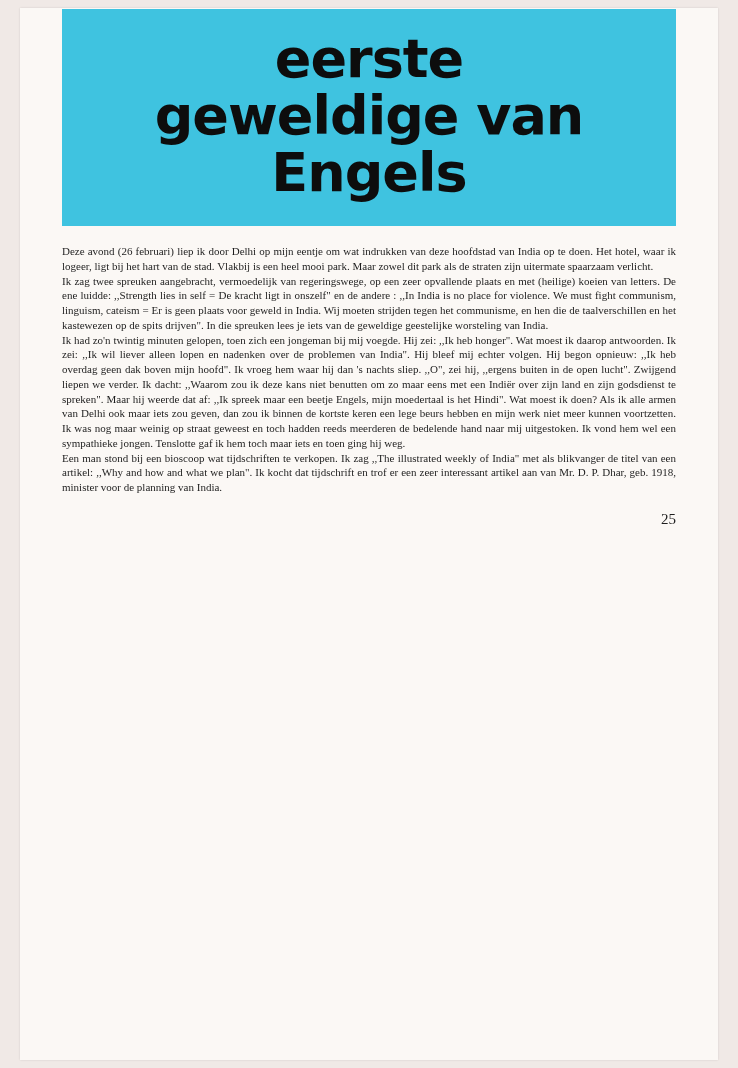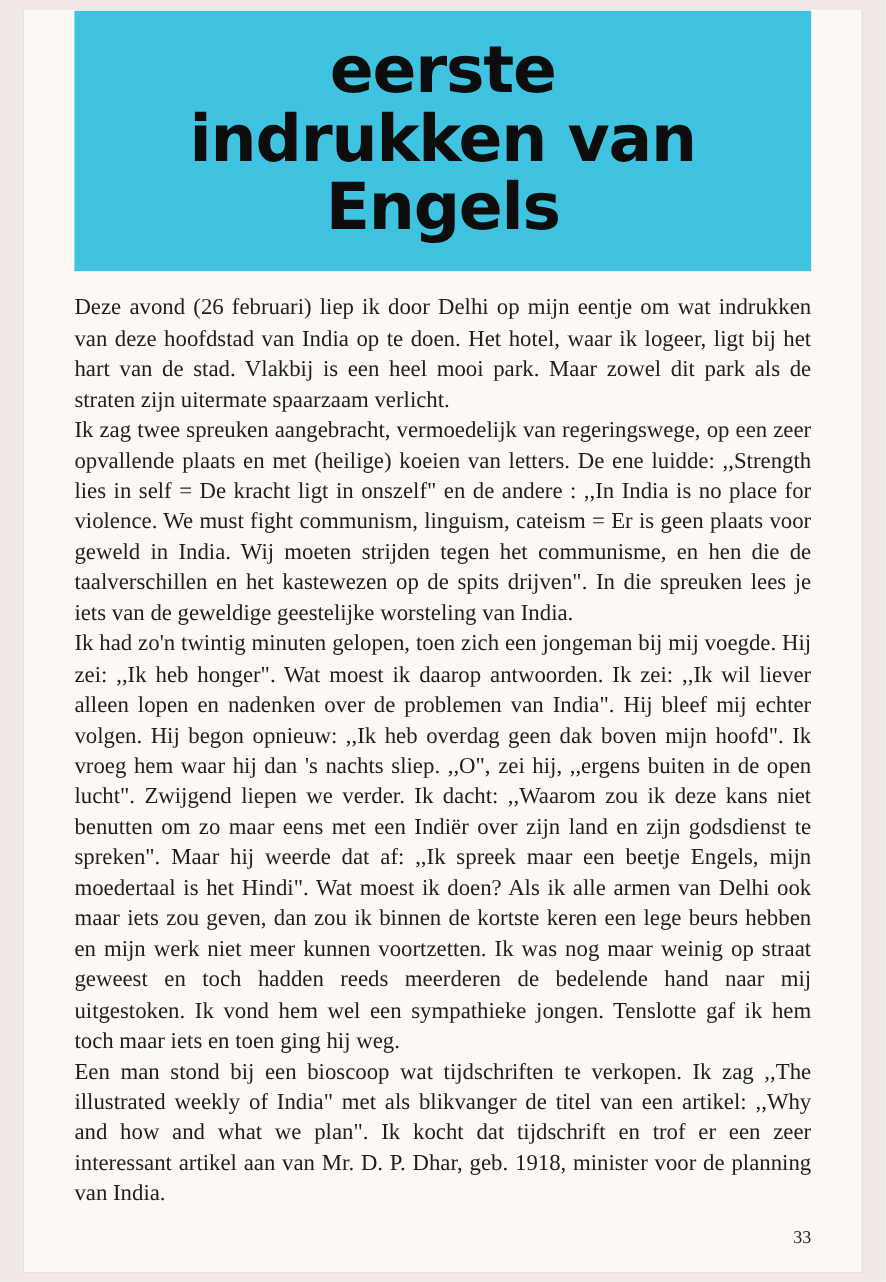--- a/index.html
+++ b/index.html
@@ -51,21 +51,21 @@
     margin-top: 2px;
   }
   .title-line-3 {
     font-size: 54px;
     margin-top: 2px;
   }
   .body-text {
     margin-top: 18px;
     margin-left: 14px;
     width: 614px;
-    font-size: 19px;
+    font-size: 11px;
     line-height: 1.34;
     color: #1e1e1e;
     text-align: justify;
     text-justify: inter-word;
     hyphens: manual;
   }
   .body-text p {
     margin: 0;
     text-indent: 0;
   }
@@ -79,27 +79,27 @@
   }
 </style>
 </head>
 <body>
 
 <div class="page">
   <div class="page-inner">
 
     <div class="title-block">
       <div class="line title-line-1">eerste</div>
-      <div class="line title-line-2">indrukken van</div>
+      <div class="line title-line-2">geweldige van</div>
       <div class="line title-line-3">Engels</div>
     </div>
 
     <div class="body-text">
       <p>Deze avond (26 februari) liep ik door Delhi op mijn eentje om wat indrukken van deze hoofdstad van India op te doen. Het hotel, waar ik logeer, ligt bij het hart van de stad. Vlakbij is een heel mooi park. Maar zowel dit park als de straten zijn uitermate spaarzaam verlicht.</p>
       <p>Ik zag twee spreuken aangebracht, vermoedelijk van regeringswege, op een zeer opvallende plaats en met (heilige) koeien van letters. De ene luidde: ,,Strength lies in self = De kracht ligt in onszelf" en de andere : ,,In India is no place for violence. We must fight communism, linguism, cateism = Er is geen plaats voor geweld in India. Wij moeten strijden tegen het communisme, en hen die de taalverschillen en het kastewezen op de spits drijven". In die spreuken lees je iets van de geweldige geestelijke worsteling van India.</p>
       <p>Ik had zo'n twintig minuten gelopen, toen zich een jongeman bij mij voegde. Hij zei: ,,Ik heb honger". Wat moest ik daarop antwoorden. Ik zei: ,,Ik wil liever alleen lopen en nadenken over de problemen van India". Hij bleef mij echter volgen. Hij begon opnieuw: ,,Ik heb overdag geen dak boven mijn hoofd". Ik vroeg hem waar hij dan 's nachts sliep. ,,O", zei hij, ,,ergens buiten in de open lucht". Zwijgend liepen we verder. Ik dacht: ,,Waarom zou ik deze kans niet benutten om zo maar eens met een Indiër over zijn land en zijn godsdienst te spreken". Maar hij weerde dat af: ,,Ik spreek maar een beetje Engels, mijn moedertaal is het Hindi". Wat moest ik doen? Als ik alle armen van Delhi ook maar iets zou geven, dan zou ik binnen de kortste keren een lege beurs hebben en mijn werk niet meer kunnen voortzetten. Ik was nog maar weinig op straat geweest en toch hadden reeds meerderen de bedelende hand naar mij uitgestoken. Ik vond hem wel een sympathieke jongen. Tenslotte gaf ik hem toch maar iets en toen ging hij weg.</p>
       <p>Een man stond bij een bioscoop wat tijdschriften te verkopen. Ik zag ,,The illustrated weekly of India" met als blikvanger de titel van een artikel: ,,Why and how and what we plan". Ik kocht dat tijdschrift en trof er een zeer interessant artikel aan van Mr. D. P. Dhar, geb. 1918, minister voor de planning van India.</p>
     </div>
 
-    <div class="page-number">33</div>
+    <div class="page-number">25</div>
 
   </div>
 </div>
 
 </body></html>

